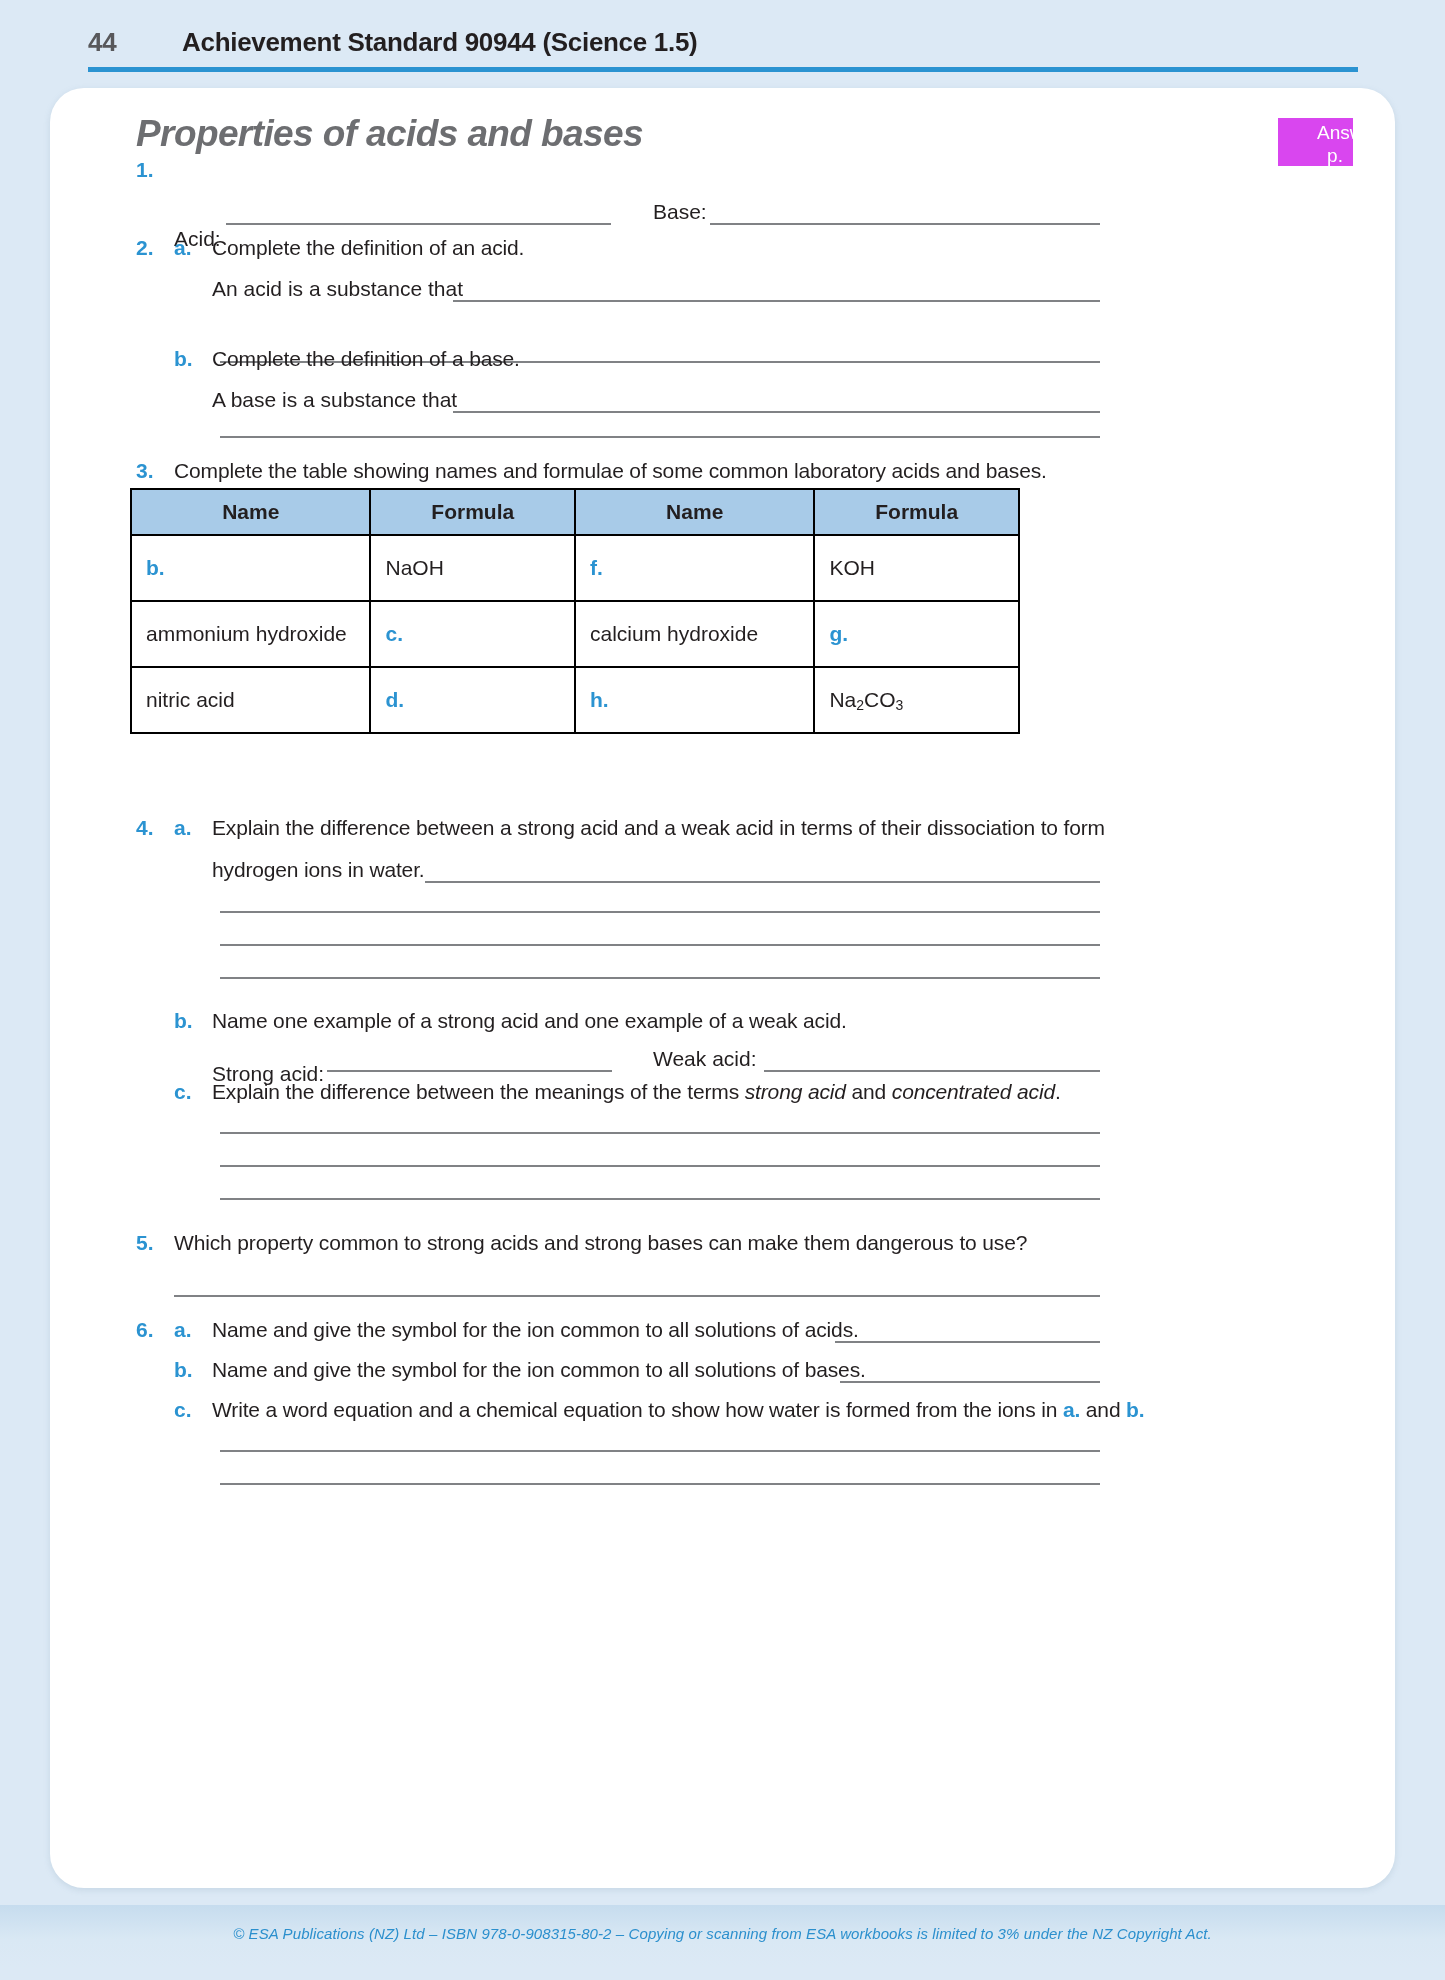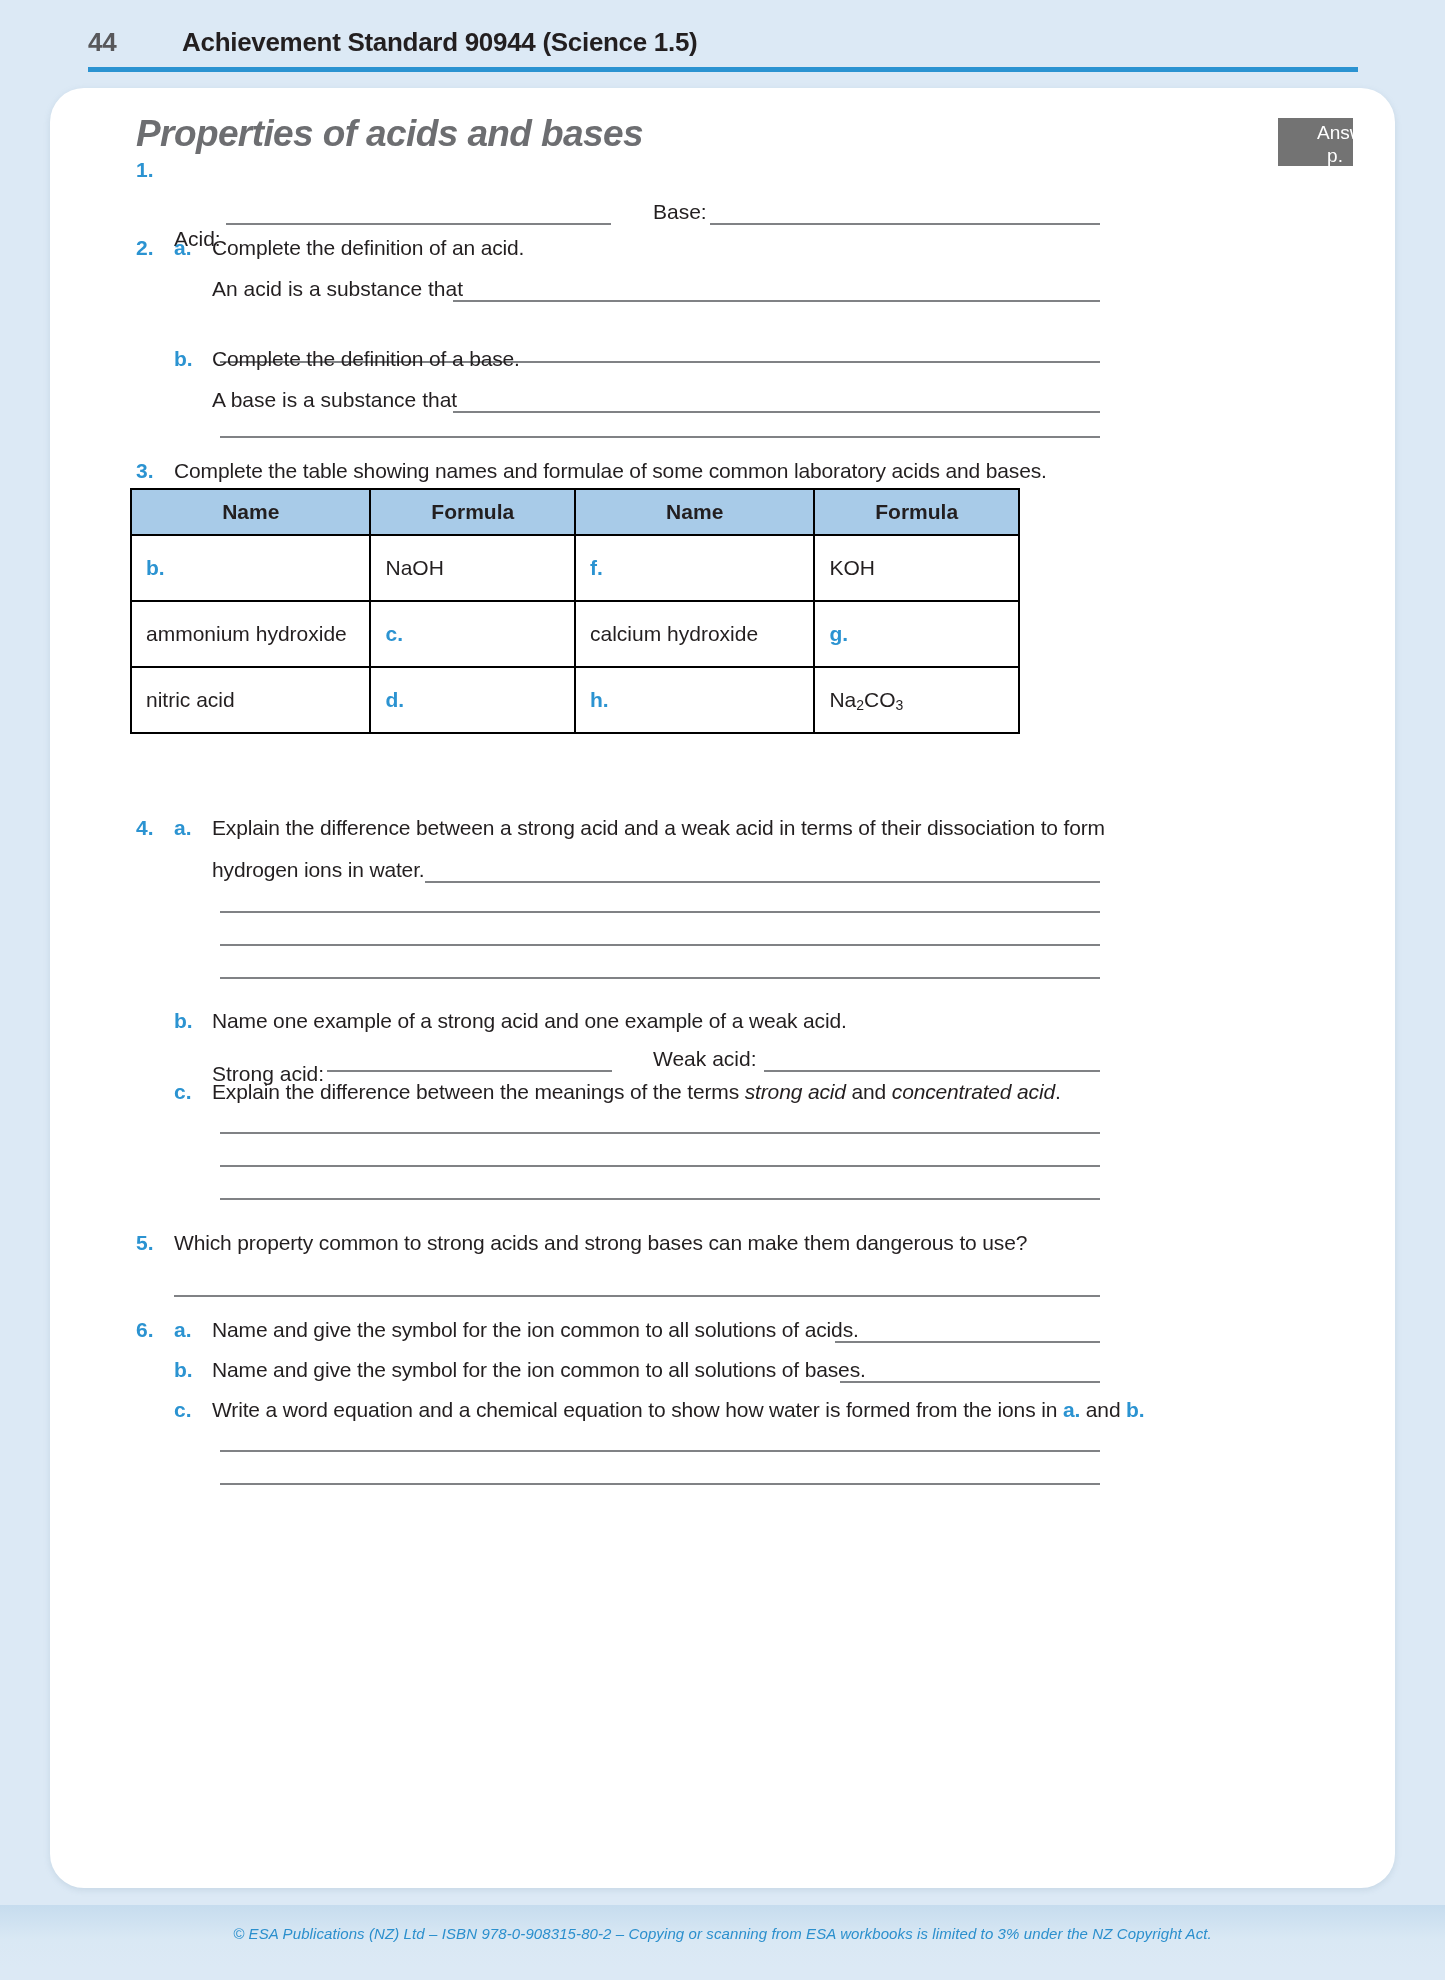--- a/index.html
+++ b/index.html
@@ -37,21 +37,21 @@
     box-shadow:0 2px 6px rgba(120,150,175,.22);
   }
   .worksheet-title{
     position:absolute;left:86px;top:25px;
     font-size:37px;font-weight:bold;font-style:italic;
     color:#6d6e71;letter-spacing:-.6px;
   }
   .answers-badge{
     position:absolute;left:1228px;top:30px;
     width:75px;height:48px;
-    background:#737373;
+    background:#d946ef;
     color:#ffffff;
     font-size:19px;line-height:23px;
     text-align:center;
     padding-top:3px;
     box-sizing:border-box;
     padding-left:39px;
   }
   .qnum{
     position:absolute;
     font-size:21px;font-weight:bold;color:#2b93d1;

